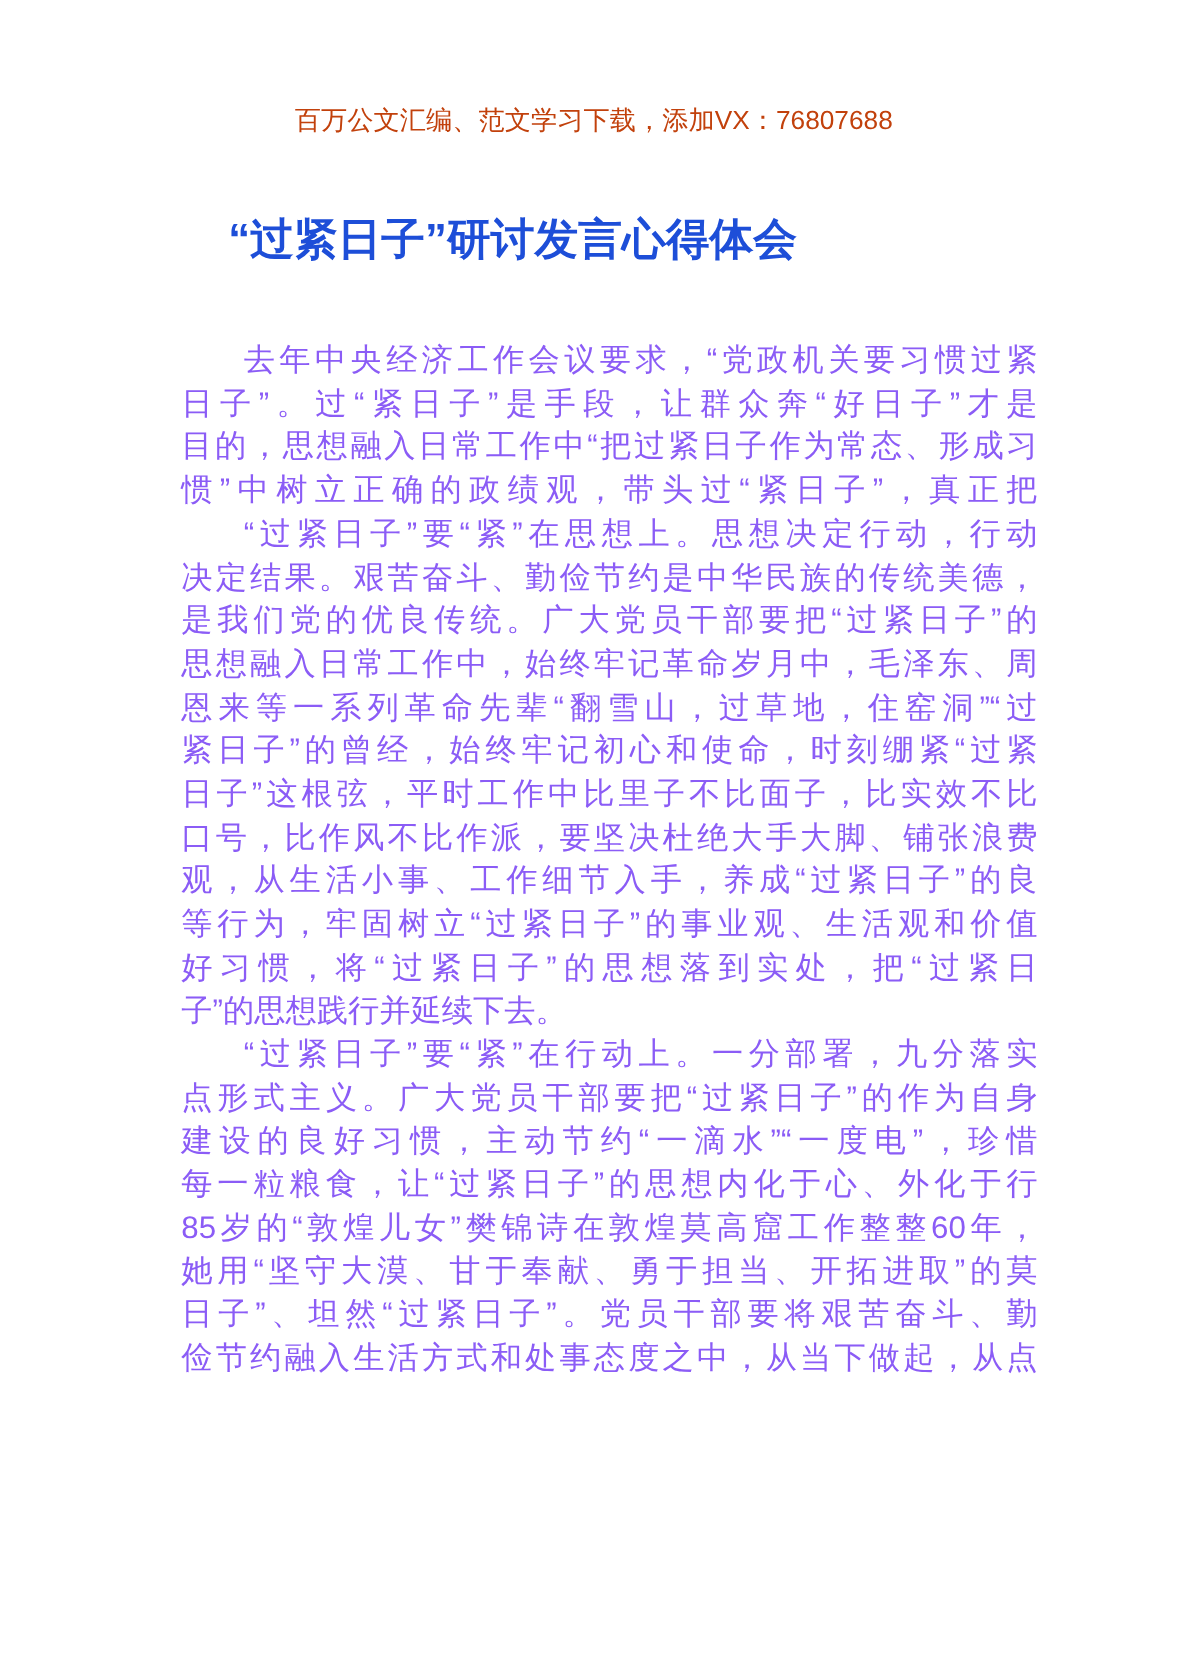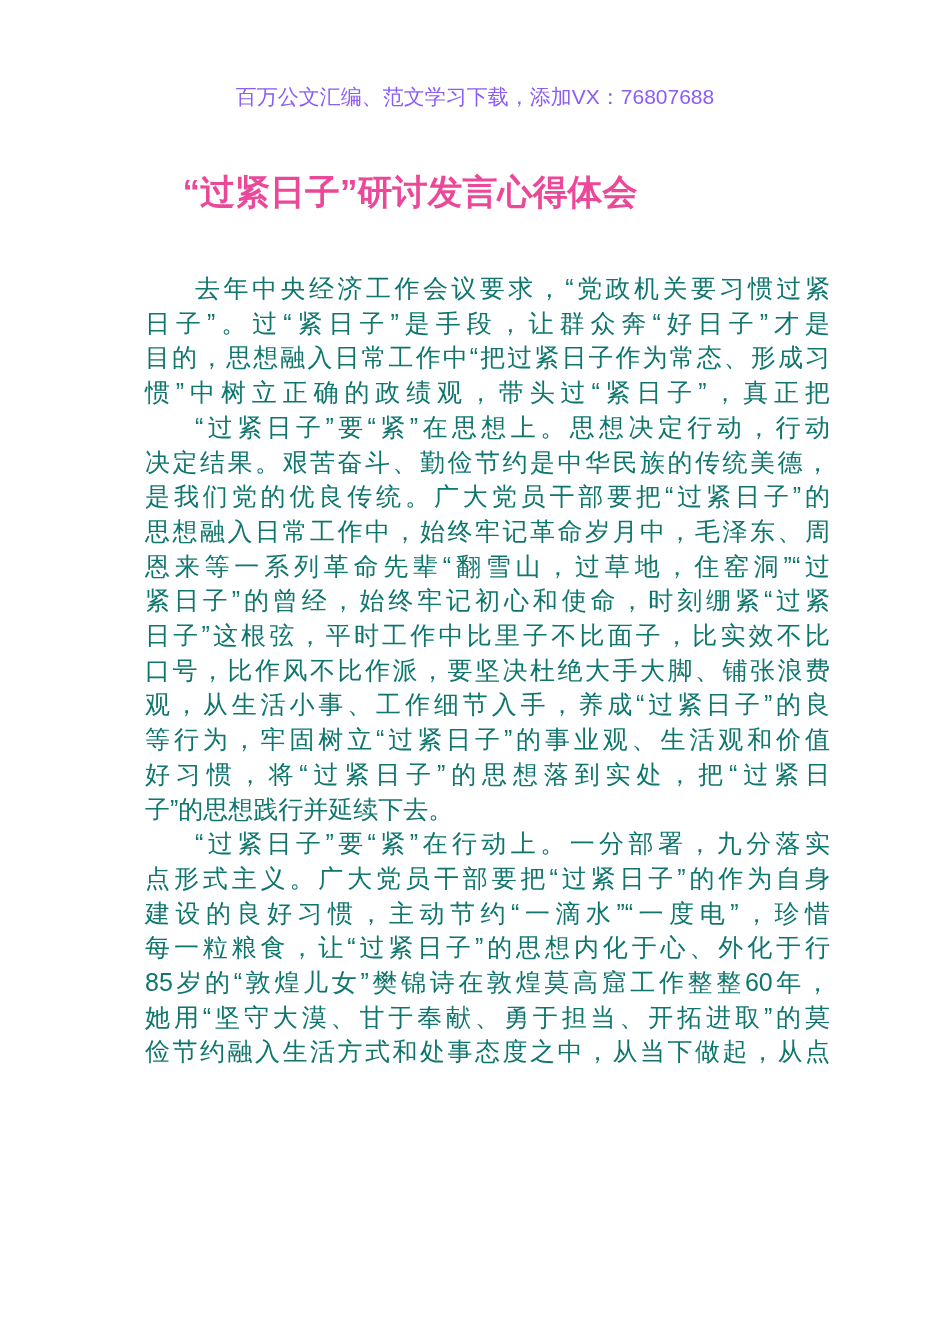--- a/index.html
+++ b/index.html
@@ -14,42 +14,42 @@
   }
   .page { position: absolute; inset: 0; }
   .promo {
     position: absolute;
     top: 84px;
     left: 0;
     width: 950px;
     text-align: center;
     font-size: 21px;
     line-height: 26px;
-    color: #8b5cf6;
+    color: #c2410c;
   }
   .doc-title {
     position: absolute;
     top: 166px;
     left: 0;
     width: 820px;
     margin: 0;
     text-align: center;
     font-size: 35px;
     line-height: 52px;
     font-weight: 700;
-    color: #ec4899;
+    color: #1d4ed8;
   }
   .bodytext {
     position: absolute;
     top: 271px;
     left: 145px;
     width: 685px;
     font-size: 25px;
     line-height: 34.7px;
-    color: #0f766e;
+    color: #8b5cf6;
   }
   .para { margin: 0; padding: 0; }
   .line {
     text-align: justify;
     text-align-last: justify;
   }
   .pend { text-align-last: left; }
   .ind { text-indent: 50px; }
   .b { font-weight: 400; }
 </style>
@@ -90,17 +90,18 @@
 
     <div class="para">
       <div class="line ind">
         <span class="b">“过紧日子”要“紧”在行动上。</span><span>一分部署，九分落实</span>
       </div>
       <div class="line">点形式主义。广大党员干部要把“过紧日子”的作为自身</div>
       <div class="line">建设的良好习惯，主动节约“一滴水”“一度电”，珍惜</div>
       <div class="line">每一粒粮食，让“过紧日子”的思想内化于心、外化于行</div>
       <div class="line">85岁的“敦煌儿女”樊锦诗在敦煌莫高窟工作整整60年，</div>
       <div class="line">她用“坚守大漠、甘于奉献、勇于担当、开拓进取”的莫</div>
+      <div class="line">日子”、坦然“过紧日子”。党员干部要将艰苦奋斗、勤</div>
       <div class="line">俭节约融入生活方式和处事态度之中，从当下做起，从点</div>
     </div>
 
   </div>
 </div>
 
 </body></html>

